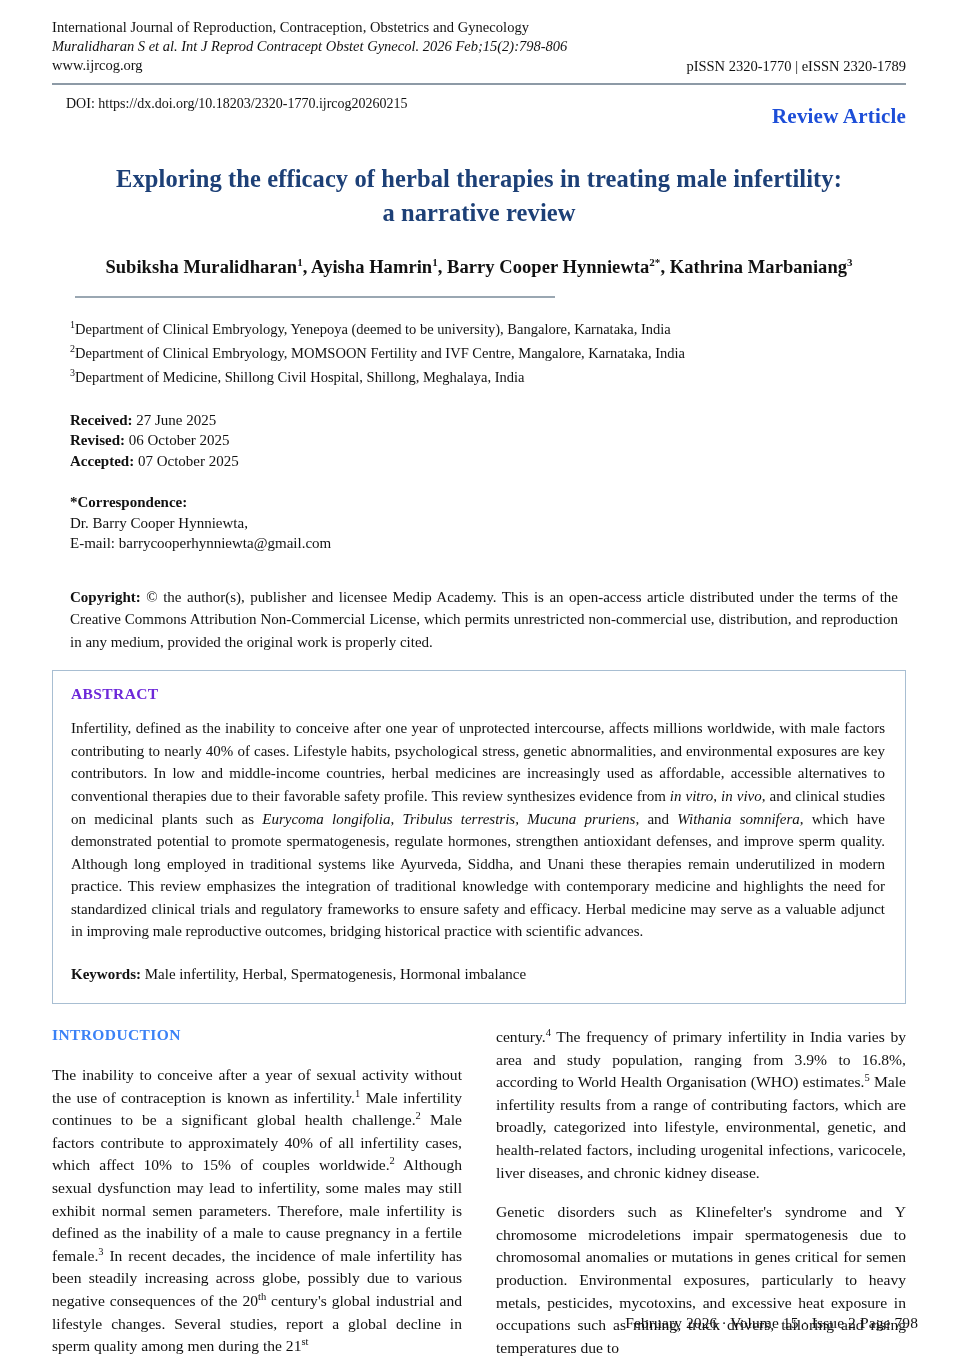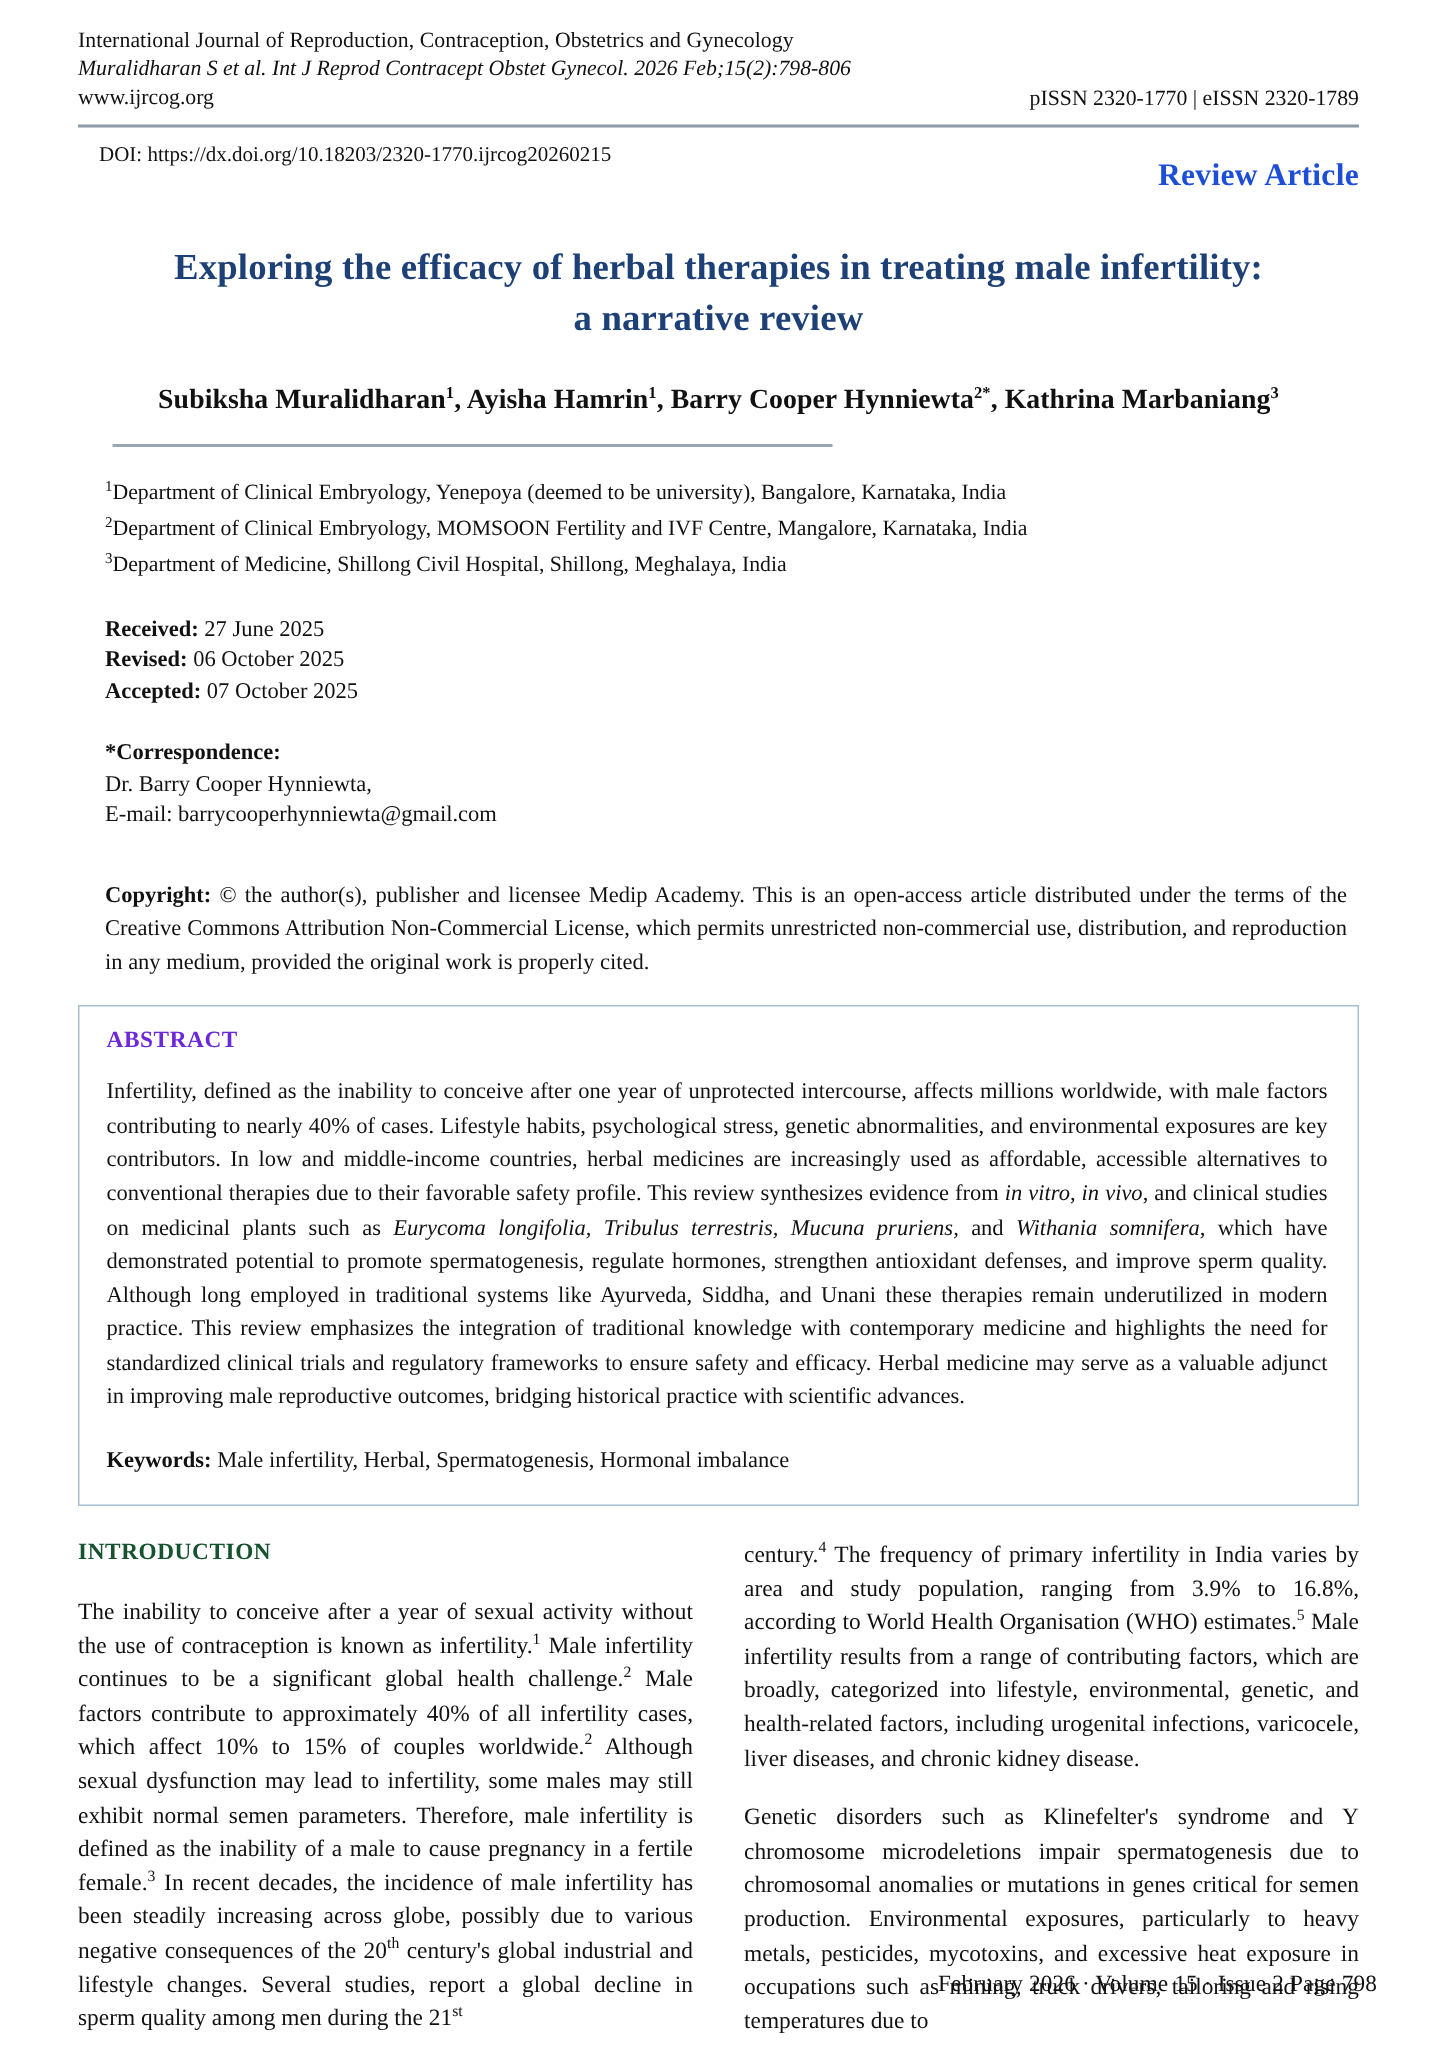--- a/index.html
+++ b/index.html
@@ -170,21 +170,21 @@
   
   .columns {
     margin-top: 22px;
     display: flex;
     gap: 34px;
   }
   .col {
     width: 412px;
   }
   .section-head {
-    color: #14532d;
+    color: #3b82f6;
     font-weight: bold;
     font-size: 15.5px;
     letter-spacing: 0.4px;
     margin-bottom: 20px;
   }
   .col p {
     margin: 0 0 17px 0;
     font-size: 15.6px;
     line-height: 22.6px;
     text-align: justify;

